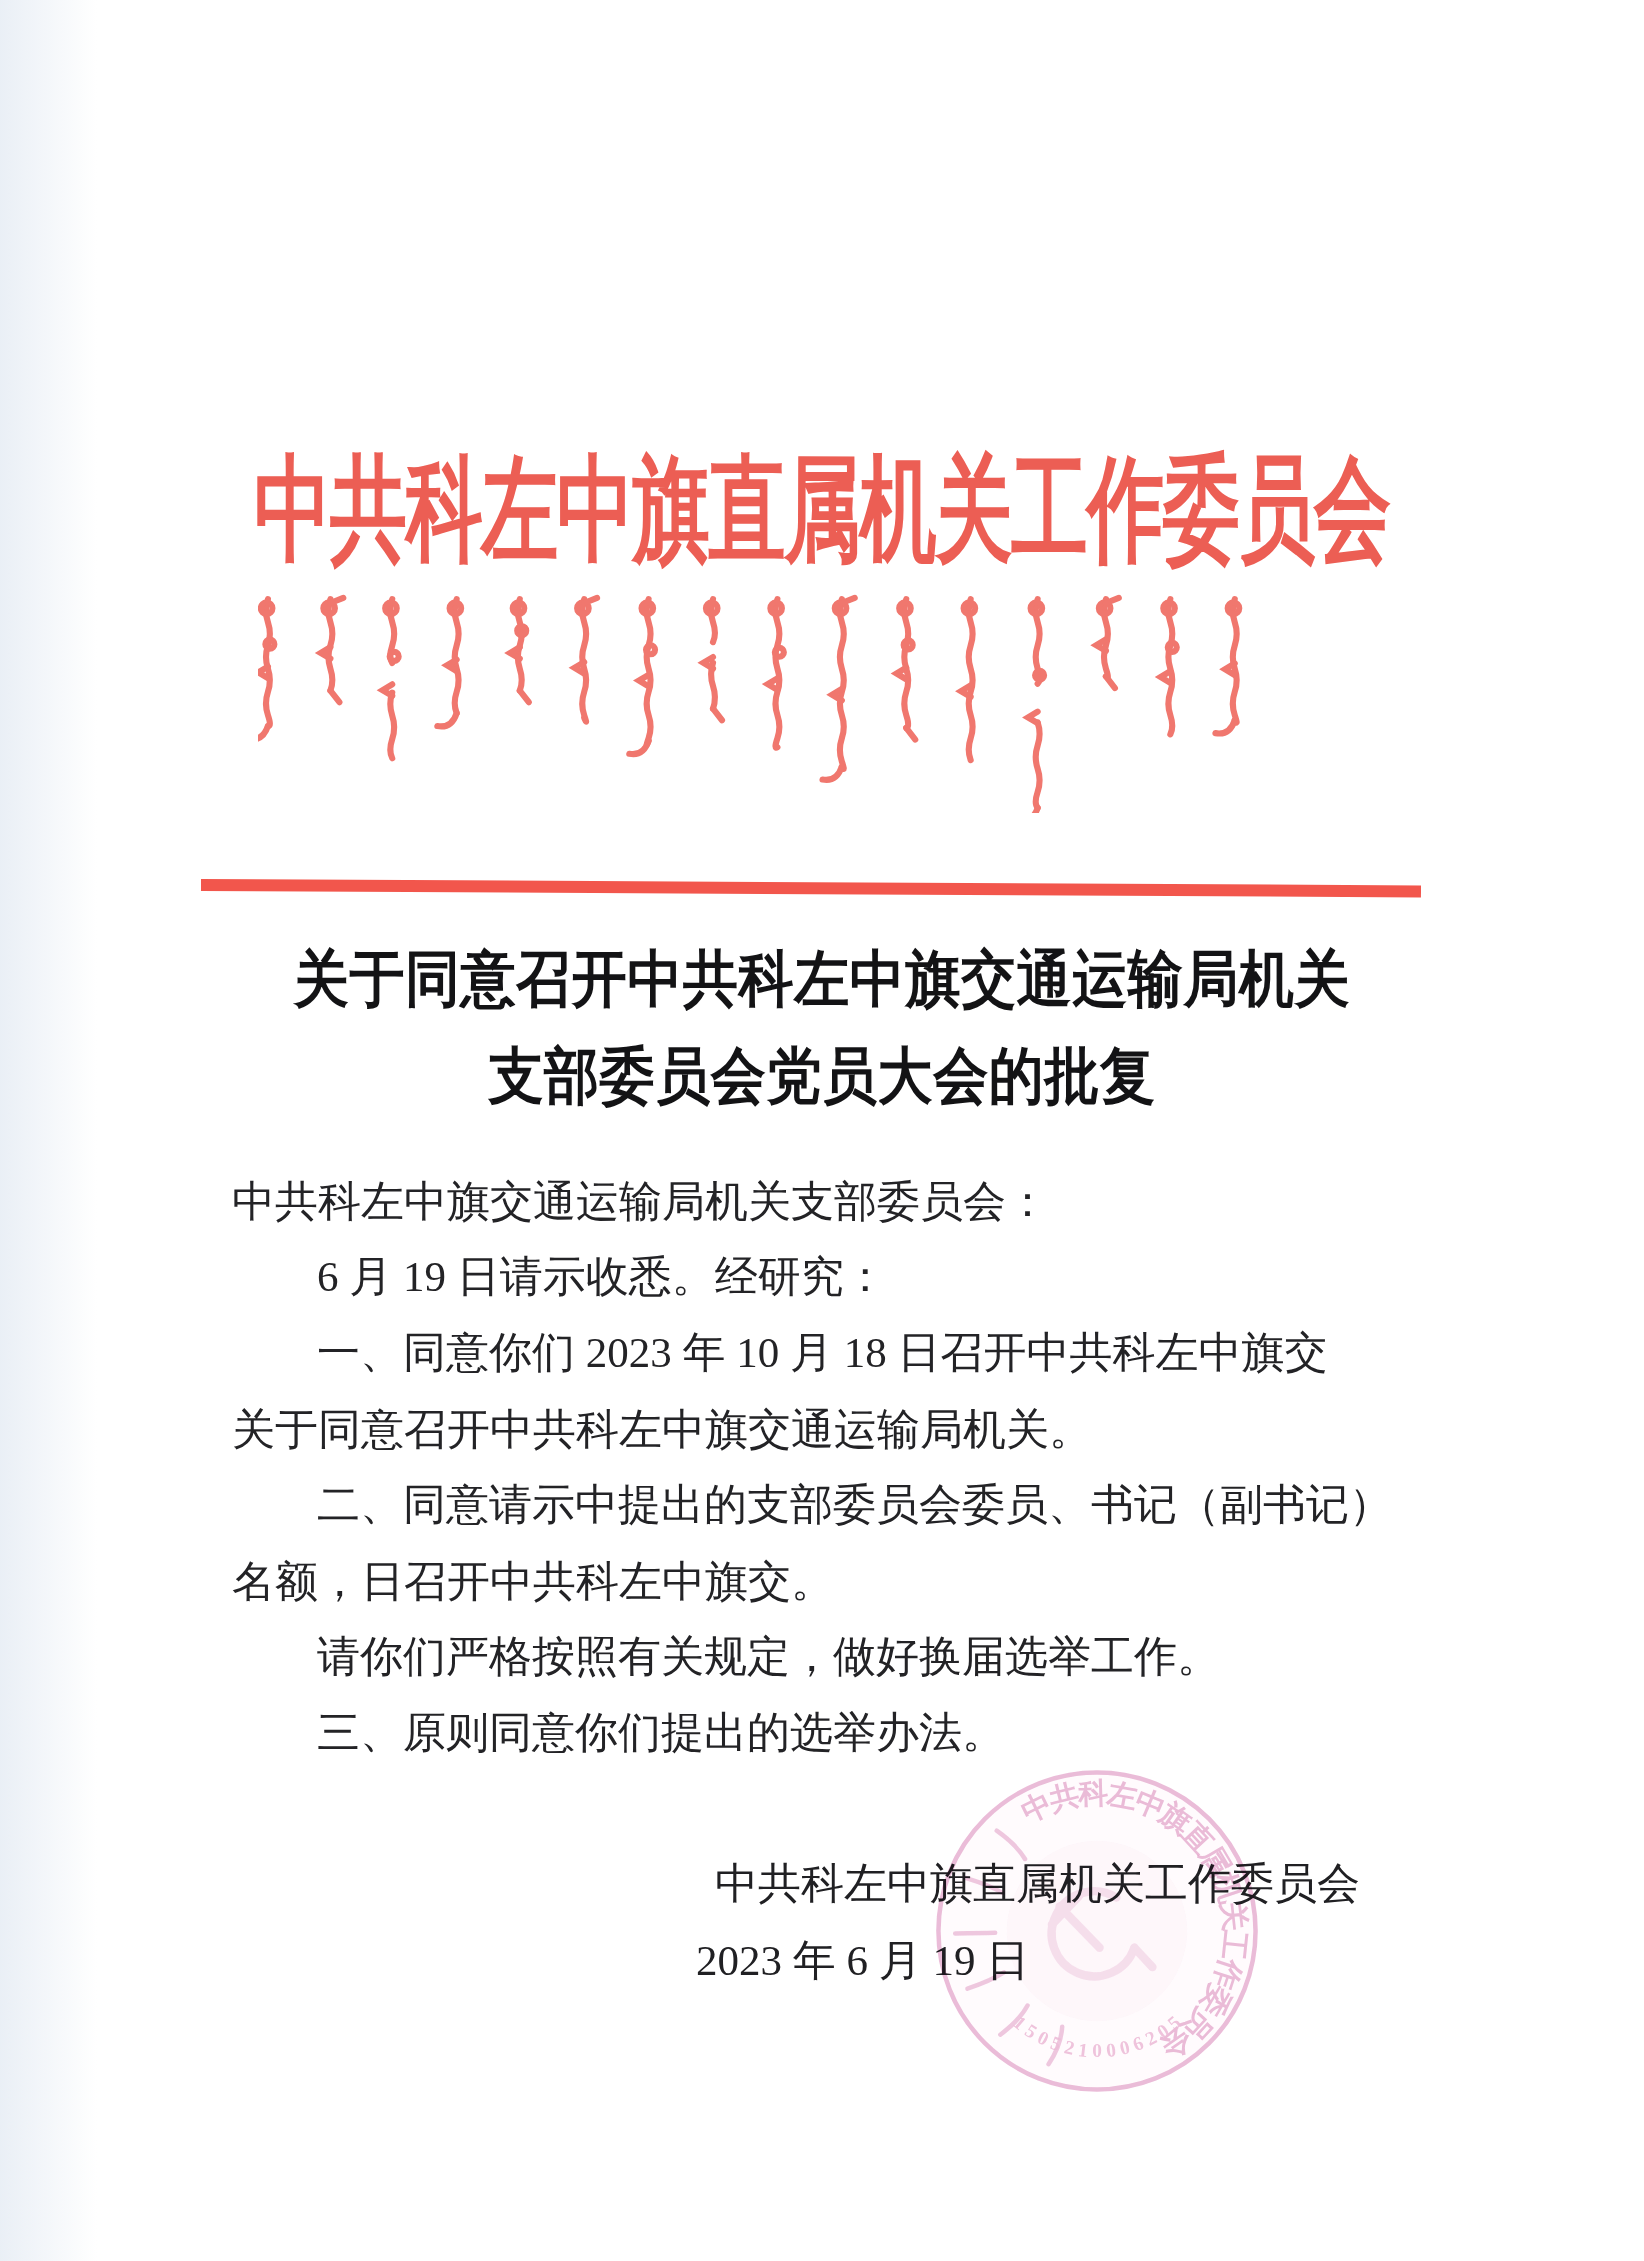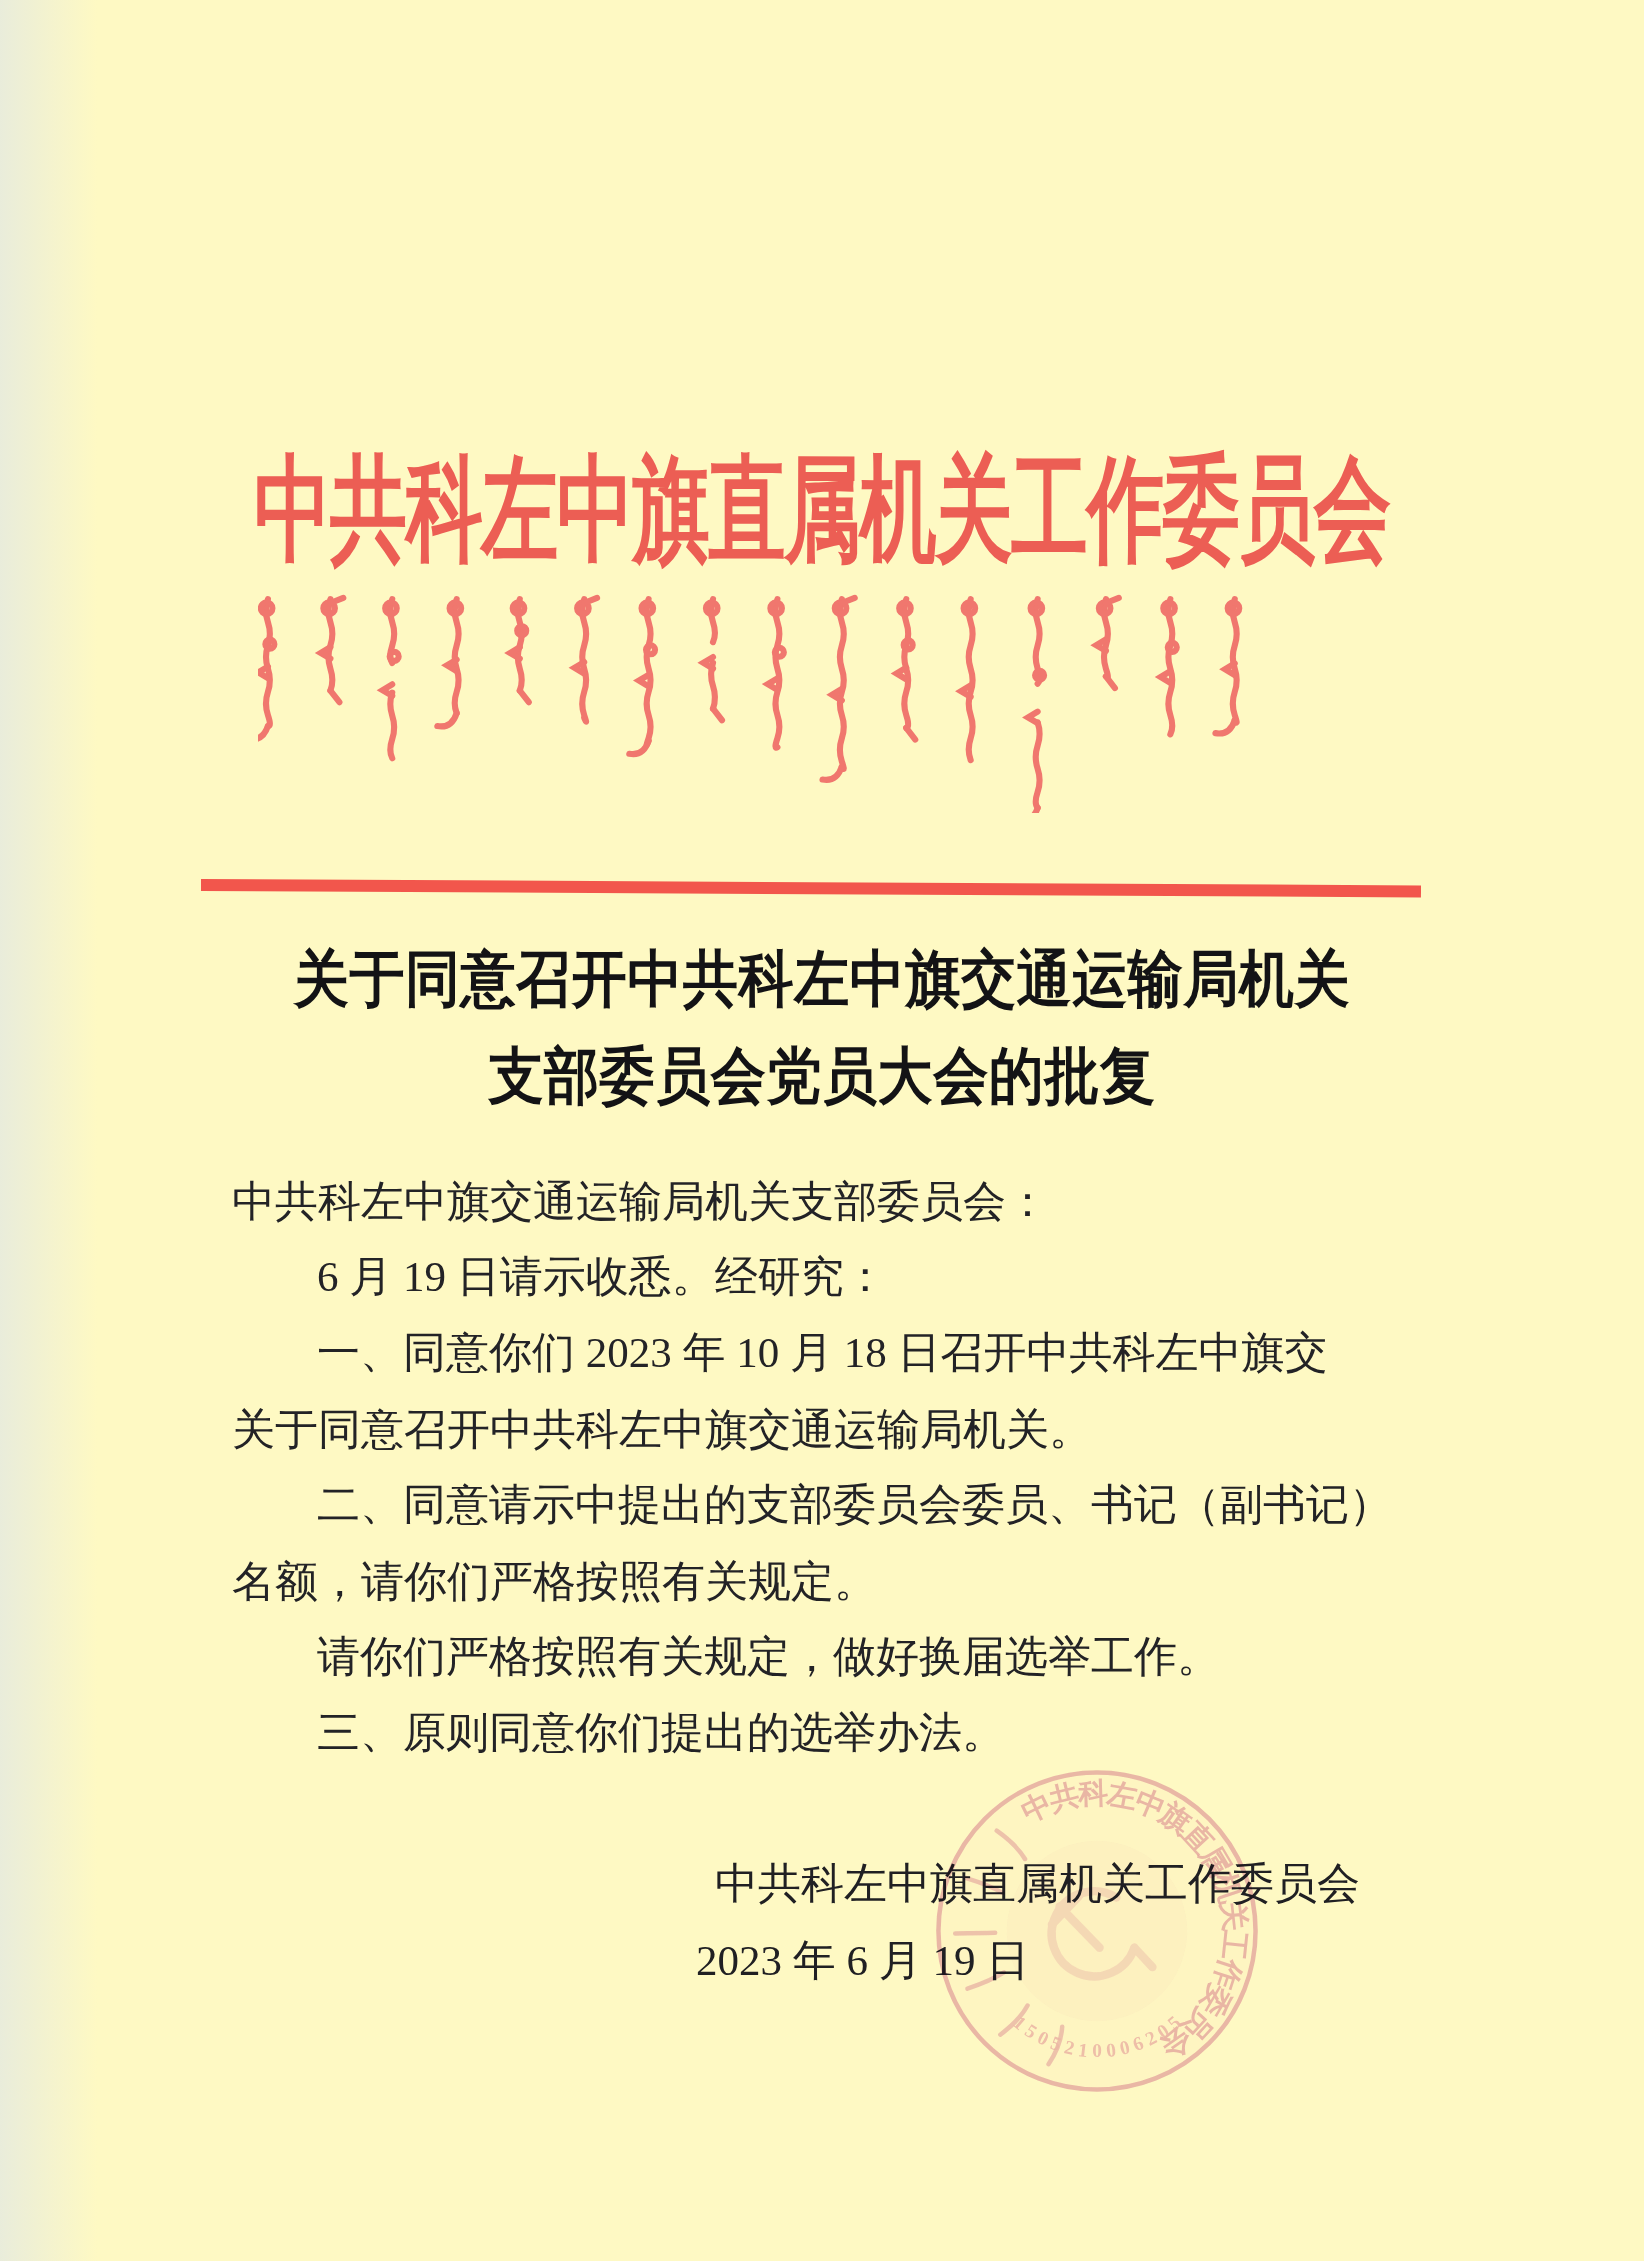--- a/index.html
+++ b/index.html
@@ -1,19 +1,19 @@
 <!DOCTYPE html>
 <html style="font-size:10.3px"><head>
 <meta charset="utf-8">
 <style>
   html,body{margin:0;padding:0;background:#e8e8ea;}
   .page{
     position:relative;
     width:1644px;height:2261px;
-    background:#fef9c3;
+    background:#ffffff;
     overflow:hidden;
     font-family:"Liberation Sans","DejaVu Sans",sans-serif;
     color:#1b1b1d;
   }
   .scan-edge{
     position:absolute;left:0;top:0;bottom:0;width:97px;
     background:linear-gradient(90deg,rgba(216,226,238,.55),rgba(216,226,238,0));
     pointer-events:none;
   }
   .org-name{
@@ -197,21 +197,21 @@
     <div>关于同意召开中共科左中旗交通运输局机关</div>
     <div>支部委员会党员大会的批复</div>
   </div>
 
   <div class="body-text">
     <div class="line">中共科左中旗交通运输局机关支部委员会：</div>
     <div class="line indent">6 月 19 日请示收悉。经研究：</div>
     <div class="line indent">一、同意你们 2023 年 10 月 18 日召开中共科左中旗交</div>
     <div class="line">关于同意召开中共科左中旗交通运输局机关。</div>
     <div class="line indent">二、同意请示中提出的支部委员会委员、书记（副书记）</div>
-    <div class="line">名额，请你们严格按照有关规定。</div>
+    <div class="line">名额，日召开中共科左中旗交。</div>
     <div class="line indent">请你们严格按照有关规定，做好换届选举工作。</div>
     <div class="line indent">三、原则同意你们提出的选举办法。</div>
   </div>
 
   <div class="sig-org">中共科左中旗直属机关工作委员会</div>
   <div class="sig-date">2023 年 6 月 19 日</div>
 
   <svg class="seal" id="seal-svg" viewBox="0 0 512 512">
       <circle cx="256" cy="256" r="246" fill="rgba(244,205,226,0.10)" stroke="#e29fc7" stroke-width="7" opacity="0.8"></circle>
       <circle cx="256" cy="256" r="140" fill="rgba(240,200,224,0.12)"></circle>

